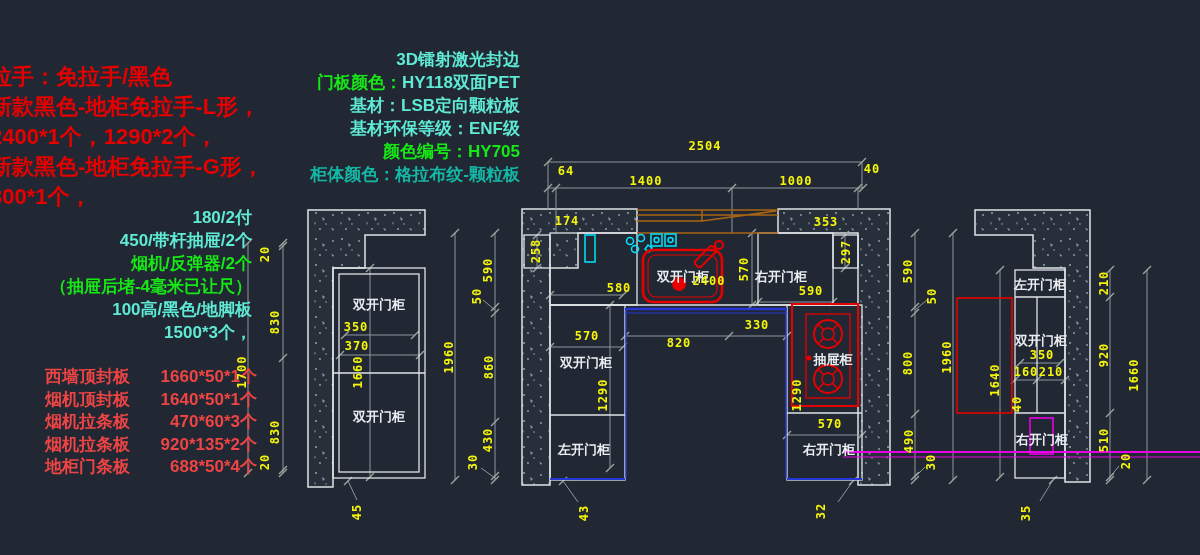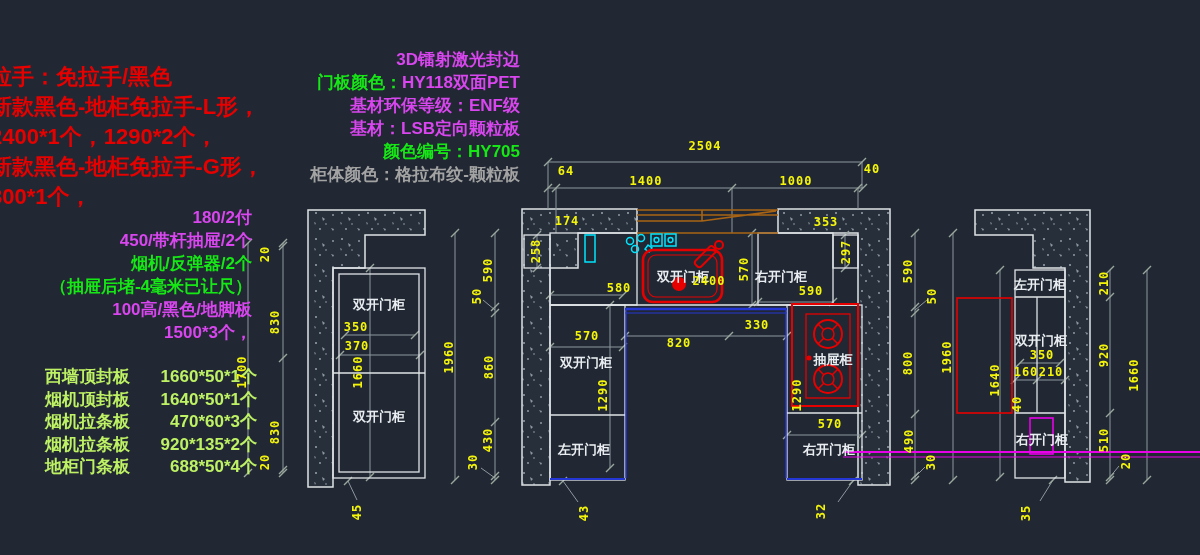--- a/index.html
+++ b/index.html
@@ -12,22 +12,22 @@
   .lab{color:#e9edf1;font:bold 13px "Liberation Sans",sans-serif;}
   
   .red-notes{position:absolute;left:-10px;top:62px;width:300px;}
   .red-notes .ln{height:30px;color:#e60000;font:bold 22px "Liberation Sans",sans-serif;white-space:nowrap;}
   .spec-notes{position:absolute;left:240px;top:48px;width:280px;text-align:right;}
   .spec-notes .ln{height:23px;font:bold 17px "Liberation Sans",sans-serif;white-space:nowrap;}
   .hw-notes{position:absolute;left:32px;top:206px;width:220px;text-align:right;}
   .hw-notes .ln{height:23px;font:bold 17px "Liberation Sans",sans-serif;white-space:nowrap;}
   .panel-list{position:absolute;left:45px;top:365px;width:212px;}
   .panel-list .row{display:flex;justify-content:space-between;height:22.6px;
-                   color:#bef264;font:bold 17px "Liberation Sans",sans-serif;white-space:nowrap;}
-  .y{color:#d946ef;} .g{color:#16e816;} .c2{color:#a3a3a3;}
+                   color:#ef4444;font:bold 17px "Liberation Sans",sans-serif;white-space:nowrap;}
+  .y{color:#5eead4;} .g{color:#16e816;} .c2{color:#14b8a6;}
 </style>
 </head>
 <body>
 
 <div id="stage">
 
 <svg id="linework" width="1200" height="555" viewBox="0 0 1200 555">
   <defs>
     <pattern id="hat" width="26" height="26" patternUnits="userSpaceOnUse">
       <rect width="26" height="26" fill="#272f3a"></rect>
@@ -151,22 +151,22 @@
   <div class="ln">拉手：免拉手/黑色</div>
   <div class="ln">新款黑色-地柜免拉手-L形，</div>
   <div class="ln">2400*1个，1290*2个，</div>
   <div class="ln">新款黑色-地柜免拉手-G形，</div>
   <div class="ln">800*1个，</div>
 </div>
 
 <div class="spec-notes">
   <div class="ln y">3D镭射激光封边</div>
   <div class="ln"><span class="g">门板颜色：</span><span class="y">HY118双面PET</span></div>
+  <div class="ln y">基材：LSB定向颗粒板</div>
   <div class="ln y">基材环保等级：ENF级</div>
-  <div class="ln y">基材：LSB定向颗粒板</div>
   <div class="ln g">颜色编号：HY705</div>
   <div class="ln"><span class="c2">柜体颜色：</span><span class="c2">格拉布纹-颗粒板</span></div>
 </div>
 
 <div class="hw-notes">
   <div class="ln y">180/2付</div>
   <div class="ln y">450/带杆抽屉/2个</div>
   <div class="ln g">烟机/反弹器/2个</div>
   <div class="ln g">（抽屉后堵-4毫米已让尺）</div>
   <div class="ln y">100高/黑色/地脚板</div>

